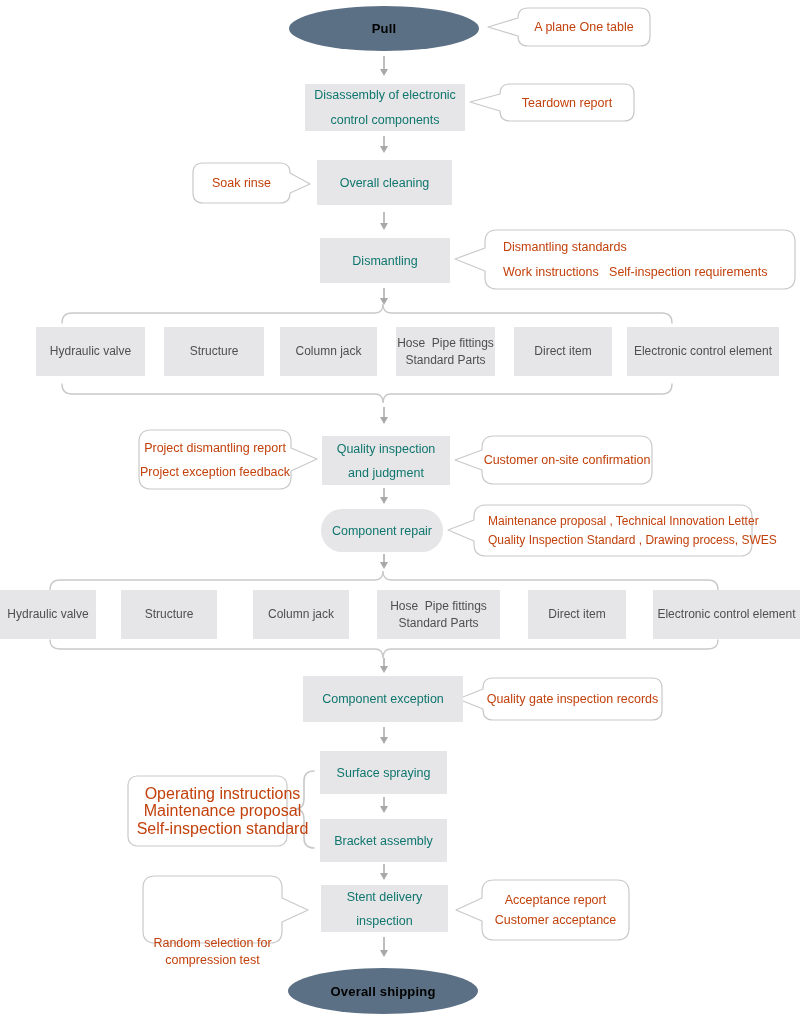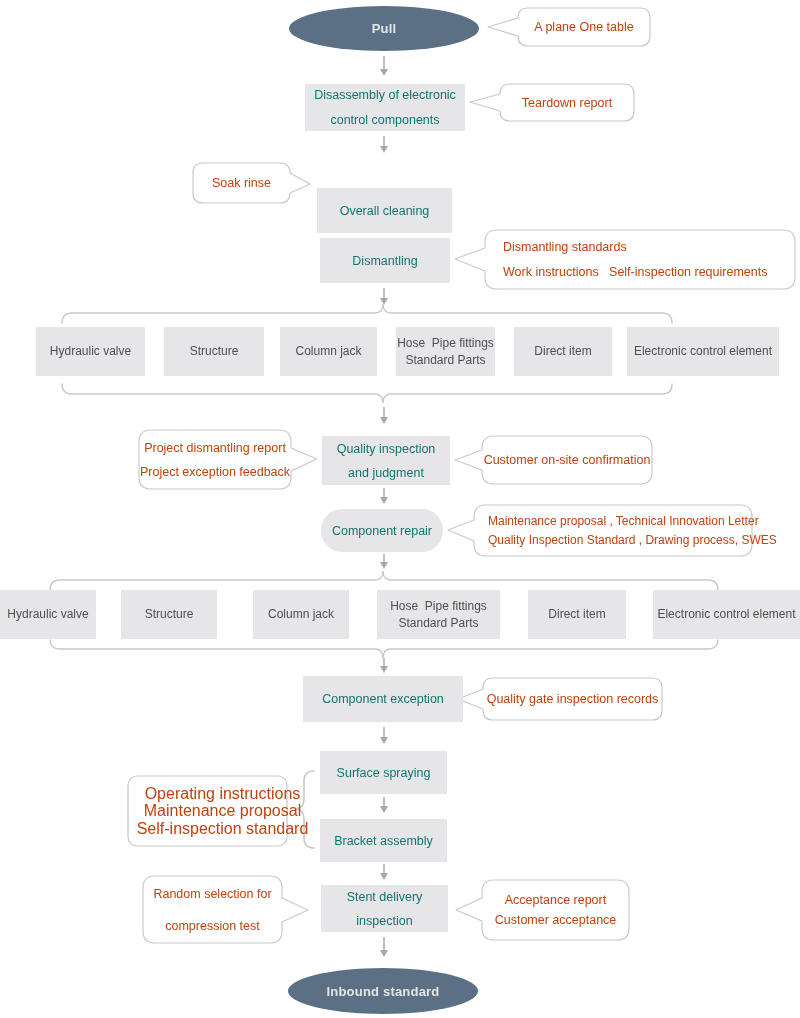--- a/index.html
+++ b/index.html
@@ -10,24 +10,24 @@
   #wires{position:absolute;left:0;top:0;width:800px;height:1018px;}
   .box,.pbox,.txt,.oval{
     position:absolute;display:flex;align-items:center;justify-content:center;
     text-align:center;white-space:pre;box-sizing:border-box;
   }
   .box{background:#e6e6e8;font-size:12.5px;line-height:24px;color:#0f766e;}
   .pbox{background:#e6e6e8;font-size:12px;line-height:17px;color:#4f4f4f;}
   .txt{font-size:12.5px;line-height:22px;color:#c2410c;}
   .txt.left{justify-content:flex-start;text-align:left;}
   .oval{
-    background:#5b7084;border-radius:50%;color:#e5e5e5;
+    background:#5b7084;border-radius:50%;color:#000000;
     font-weight:bold;font-size:13px;letter-spacing:.2px;
   }
-  .lh25{line-height:25px;} .lh24{line-height:24px;} .lh23{line-height:32px;}
+  .lh25{line-height:25px;} .lh24{line-height:24px;} .lh23{line-height:17px;margin-top:42px;}
   .lh20{line-height:20px;} .lh19{line-height:19px;font-size:12px;}
   .lh17{line-height:17.5px;font-size:16px;padding-left:30px;}
 </style>
 </head>
 <body>
 
 <div id="canvas">
 
   <svg id="wires" width="800" height="1018" viewBox="0 0 800 1018" fill="none" xmlns="http://www.w3.org/2000/svg">
 
@@ -78,25 +78,25 @@
       <path d="M494 436 H640 Q652 436 652 448 V472 Q652 484 640 484 H494 Q482 484 482 472 V470 L455 460 L482 450 V448 Q482 436 494 436 Z"></path>
       <path d="M486 505 H740 Q752 505 752 517 V544 Q752 556 740 556 H486 Q474 556 474 544 V541 L448 530 L474 520 V517 Q474 505 486 505 Z"></path>
       <path d="M493 678 H652 Q662 678 662 688 V710 Q662 720 652 720 H493 Q483 720 483 710 V709 L458 699 L483 689 V688 Q483 678 493 678 Z"></path>
       <rect x="128" y="776" width="159" height="70" rx="9"></rect>
       <path d="M155 876 H270 Q282 876 282 888 V898 L308 910 L282 922 V931 Q282 943 270 943 H155 Q143 943 143 931 V888 Q143 876 155 876 Z"></path>
       <path d="M494 880 H617 Q629 880 629 892 V928 Q629 940 617 940 H494 Q482 940 482 928 V921 L456 910 L482 898 V892 Q482 880 494 880 Z"></path>
     </g>
   </svg>
 
   <div class="oval" style="left:289px;top:6px;width:190px;height:45px;">Pull</div>
-  <div class="oval" style="left:288px;top:968px;width:190px;height:46px;">Inbound standard</div>
+  <div class="oval" style="left:288px;top:968px;width:190px;height:46px;">Overall shipping</div>
 
   <div class="box lh25" style="left:305px;top:84px;width:160px;height:47px;">Disassembly of electronic
 control components</div>
-  <div class="box" style="left:317px;top:160px;width:135px;height:45px;margin-top:28px;">Overall cleaning</div>
+  <div class="box" style="left:317px;top:160px;width:135px;height:45px;">Overall cleaning</div>
   <div class="box" style="left:320px;top:238px;width:130px;height:45px;">Dismantling</div>
   <div class="box lh24" style="left:322px;top:436px;width:128px;height:49px;">Quality inspection
 and judgment</div>
   <div class="box" style="left:321px;top:509px;width:122px;height:43px;border-radius:21px;">Component repair</div>
   <div class="box" style="left:303px;top:676px;width:160px;height:46px;">Component exception</div>
   <div class="box" style="left:320px;top:751px;width:127px;height:43px;">Surface spraying</div>
   <div class="box" style="left:320px;top:819px;width:127px;height:43px;">Bracket assembly</div>
   <div class="box lh24" style="left:321px;top:885px;width:127px;height:47px;">Stent delivery
 inspection</div>
 

